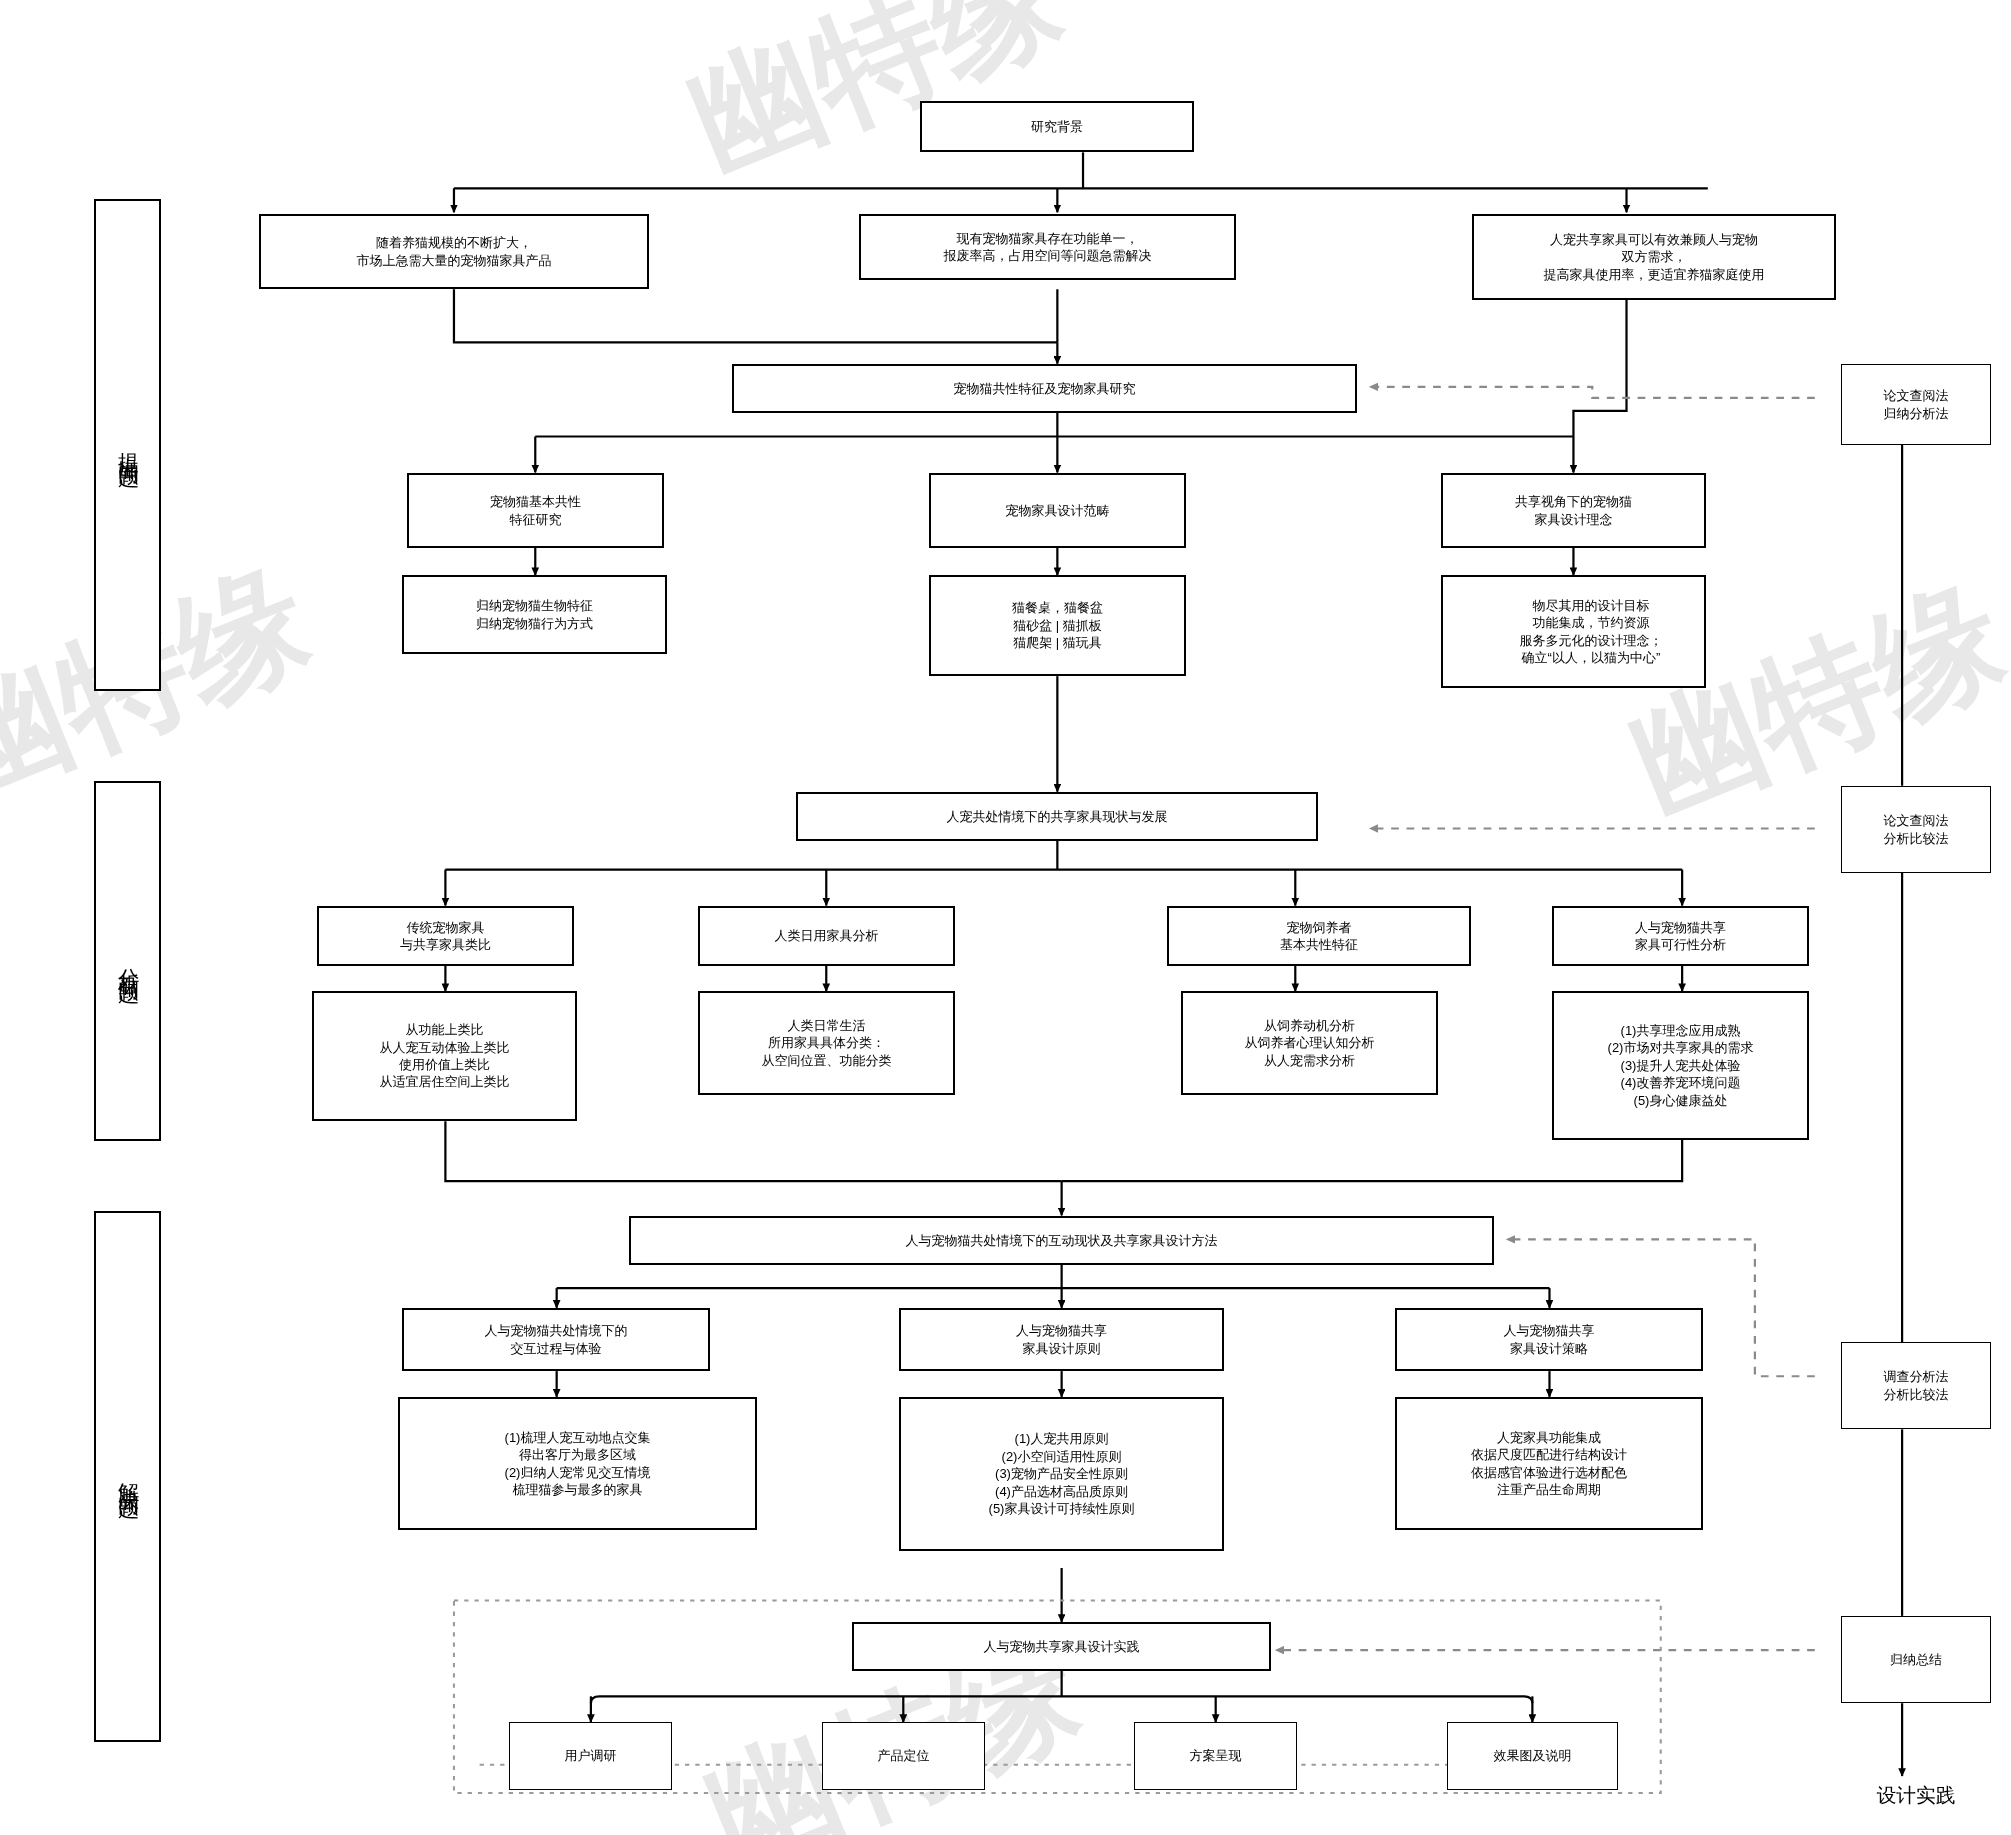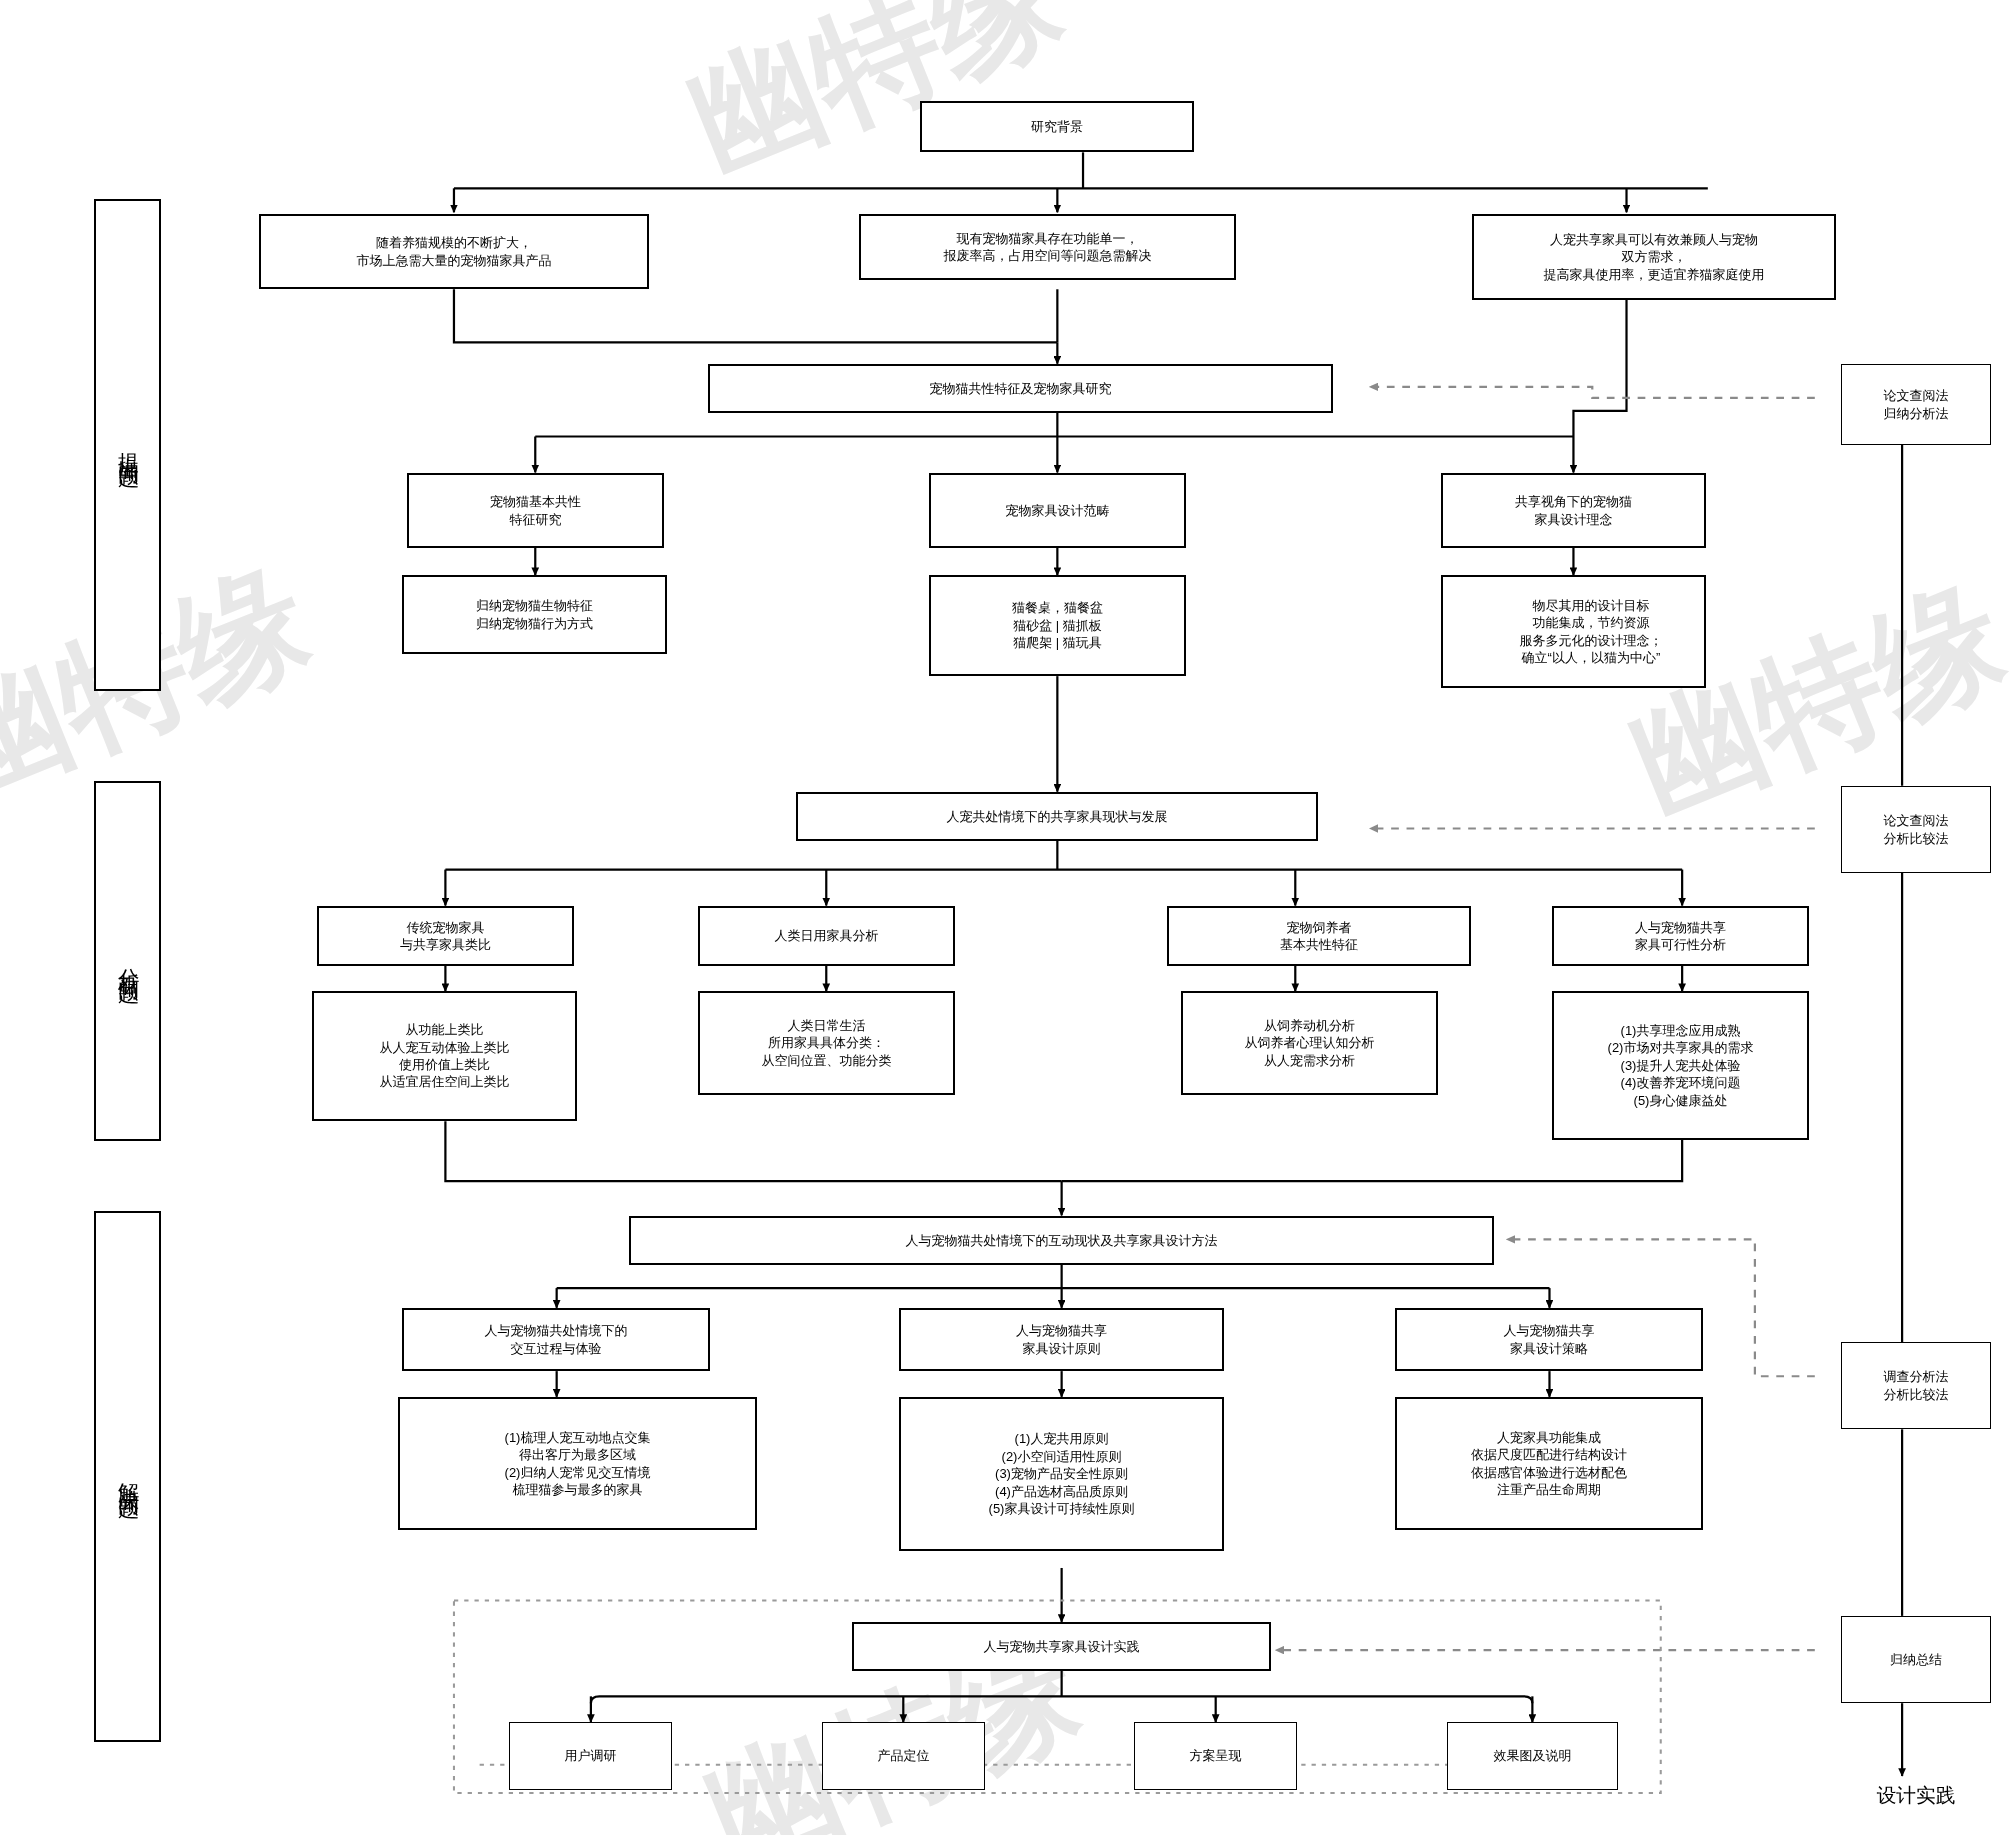--- a/index.html
+++ b/index.html
@@ -156,21 +156,21 @@
   <div class="box" style="left:920px;top:101px;width:274px;height:51px;">研究背景</div>
 
   <div class="box" style="left:259px;top:214px;width:390px;height:75px;">随着养猫规模的不断扩大，
 市场上急需大量的宠物猫家具产品</div>
   <div class="box" style="left:859px;top:214px;width:377px;height:66px;">现有宠物猫家具存在功能单一，
 报废率高，占用空间等问题急需解决</div>
   <div class="box" style="left:1472px;top:214px;width:364px;height:86px;">人宠共享家具可以有效兼顾人与宠物
 双方需求，
 提高家具使用率，更适宜养猫家庭使用</div>
 
-  <div class="box" style="left:708px;top:364px;width:625px;height:49px;">宠物猫共性特征及宠物家具研究</div>
+  <div class="box" style="left:732px;top:364px;width:625px;height:49px;">宠物猫共性特征及宠物家具研究</div>
 
   <div class="box" style="left:407px;top:473px;width:257px;height:75px;">宠物猫基本共性
 特征研究</div>
   <div class="box" style="left:402px;top:575px;width:265px;height:79px;">归纳宠物猫生物特征
 归纳宠物猫行为方式</div>
 
   <div class="box" style="left:929px;top:473px;width:257px;height:75px;">宠物家具设计范畴</div>
   <div class="box" style="left:929px;top:575px;width:257px;height:101px;">猫餐桌，猫餐盆
 猫砂盆 | 猫抓板
 猫爬架 | 猫玩具</div>

